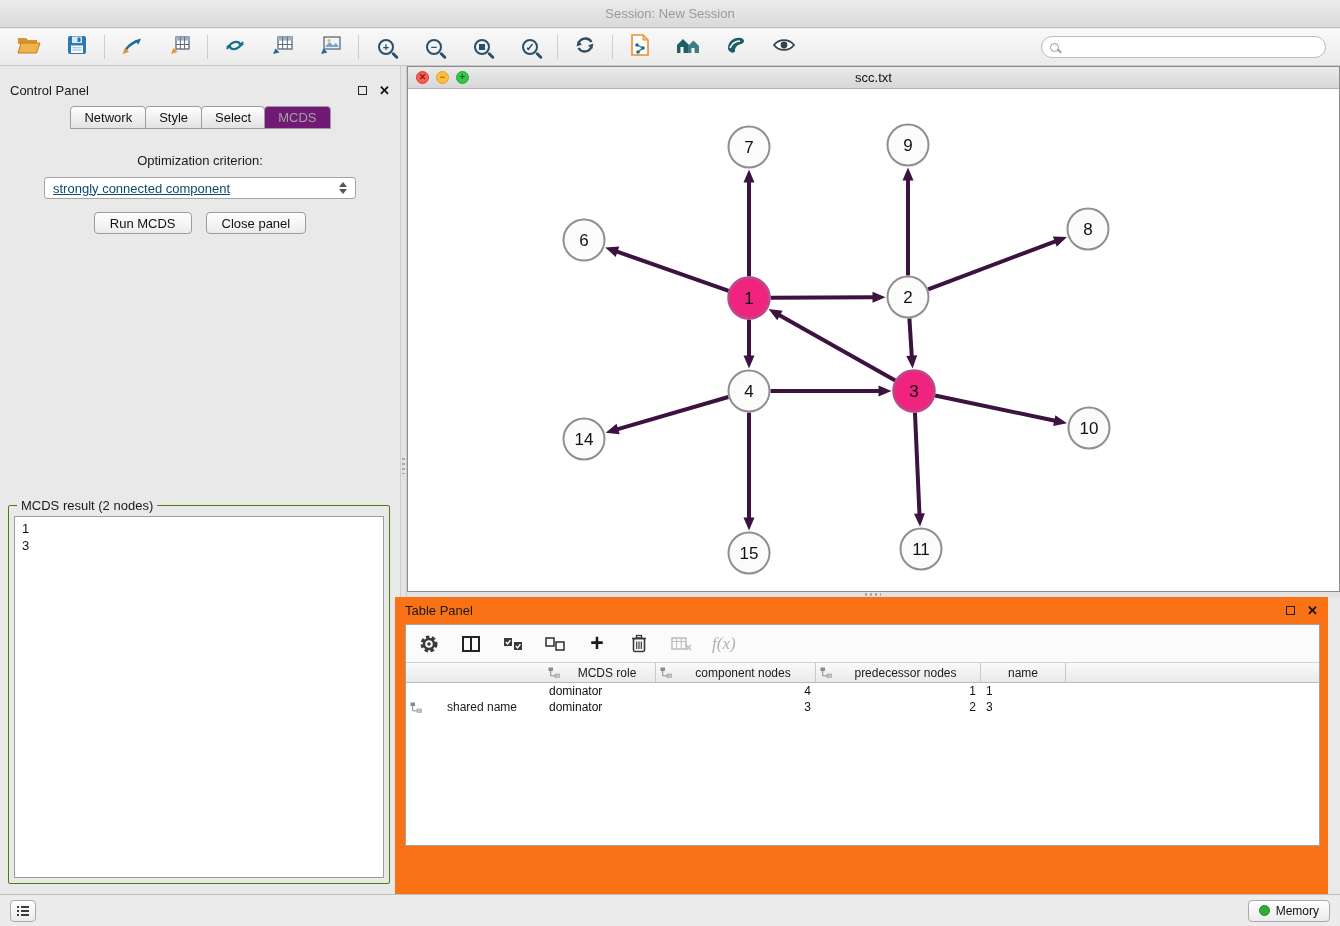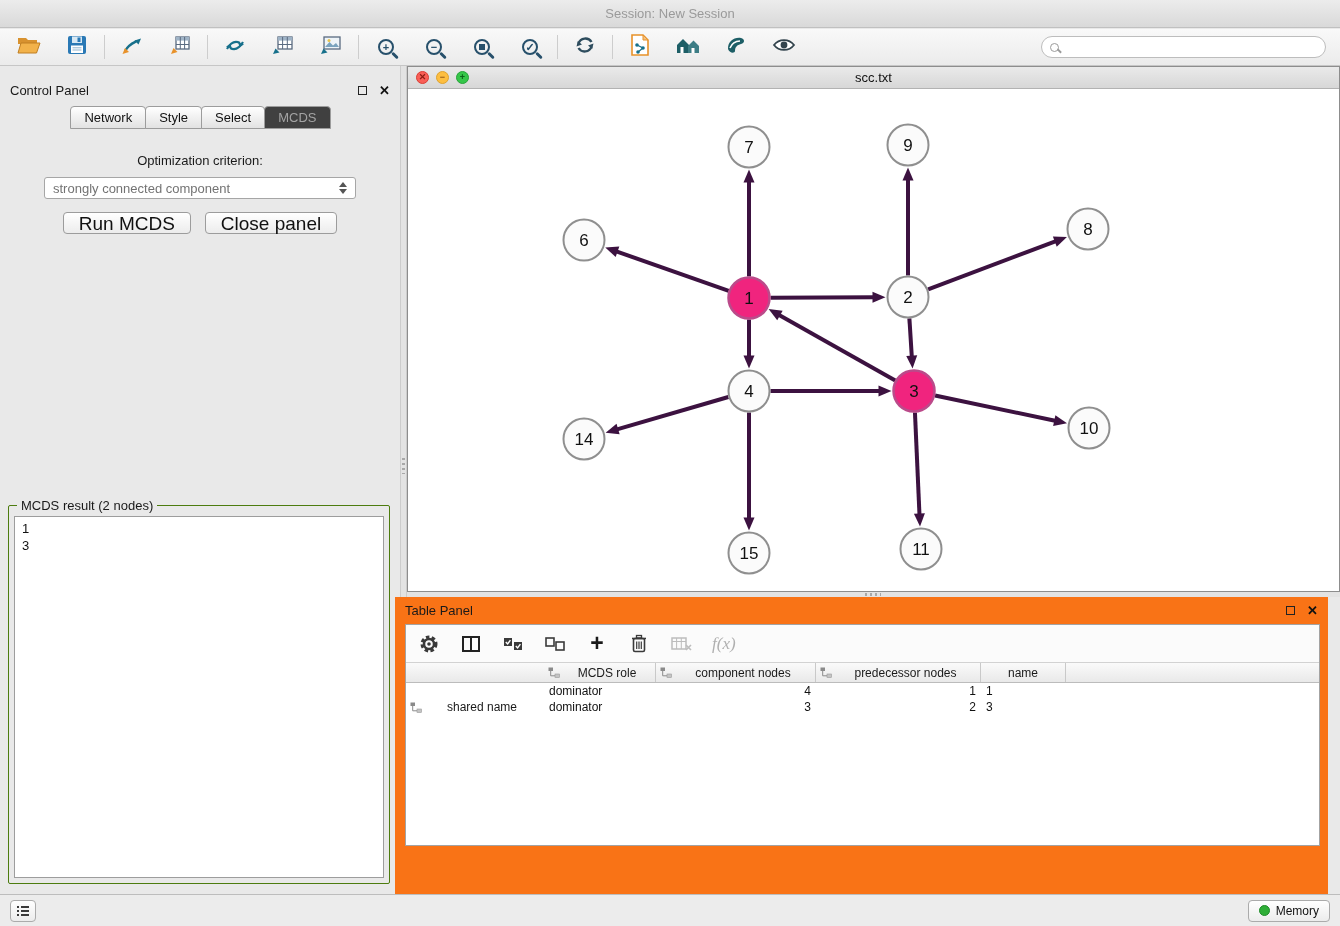--- a/index.html
+++ b/index.html
@@ -33,33 +33,33 @@
 
   
   .control-panel { position:absolute; left:0; top:76px; width:400px; height:828px; background:#e9e9e9; }
   .panel-header { height:28px; display:flex; align-items:center; padding:0 10px; font-size:13px; color:#1a1a1a; }
   .panel-header .spacer { flex:1; }
   .float-icon { width:9px; height:9px; border:1.5px solid #222; margin-right:12px; display:inline-block; }
   .close-x { font-size:13px; font-weight:bold; color:#111; }
   .cp-tabs { display:flex; justify-content:center; margin-top:2px; }
   .tab { border:1px solid #9c9c9c; margin-right:-1px; padding:3px 13px; font-size:13px; color:#111;
     background:linear-gradient(#ffffff,#e2e2e2); border-radius:4px 4px 0 0; cursor:default; }
-  .tab.selected { background:#404040; color:#a3a3a3; }
+  .tab.selected { background:#701a75; color:#a3a3a3; }
   .cp-body { text-align:center; }
   .opt-label { margin-top:24px; font-size:13px; color:#1a1a1a; }
   .cp-select { width:312px; height:22px; margin:9px auto 0; background:#fff; border:1px solid #a6a6a6;
-    border-radius:3px; display:flex; align-items:center; padding:8px 8px; font-size:13px; color:#737373; }
+    border-radius:3px; display:flex; align-items:center; padding:8px 8px; font-size:13px; color:#0c4a6e;text-decoration:underline; }
   .cp-select .val { flex:1; text-align:left; }
   .spinner { display:flex; flex-direction:column; gap:2px; }
   .spinner i { display:block; width:0; height:0; border-left:4px solid transparent; border-right:4px solid transparent; }
   .spinner .up { border-bottom:5px solid #555; }
   .spinner .dn { border-top:5px solid #555; }
   .cp-buttons { margin-top:13px; display:flex; justify-content:center; gap:14px; }
   .cp-btn { height:22px; padding:0 15px; border:1px solid #9c9c9c; border-radius:4px;
-    background:linear-gradient(#ffffff,#ececec); font-size:19px; color:#111; font-family:inherit; cursor:default; }
+    background:linear-gradient(#ffffff,#ececec); font-size:13px; color:#111; font-family:inherit; cursor:default; }
   .result-box { position:absolute; left:8px; top:429px; width:382px; height:379px;
     border:1px solid #4d7c0f; border-radius:2px; }
   .result-legend { position:absolute; top:-8px; left:8px; background:#e9e9e9; padding:0 4px; font-size:13px; color:#1a1a1a; }
   .result-inner { position:absolute; left:5px; top:10px; right:5px; bottom:5px; background:#fff;
     border:1px solid #9d9d9d; font-size:13px; color:#111; padding:3px 7px; line-height:17px; text-align:left; overflow:hidden; }
 
   
   .v-splitter { position:absolute; left:400px; top:66px; width:7px; height:828px; background:#e3e3e3;
     border-left:1px solid #cccccc; border-right:1px solid #cccccc; }
   .v-splitter::after { content:""; position:absolute; left:1px; top:392px; width:3px; height:16px;

